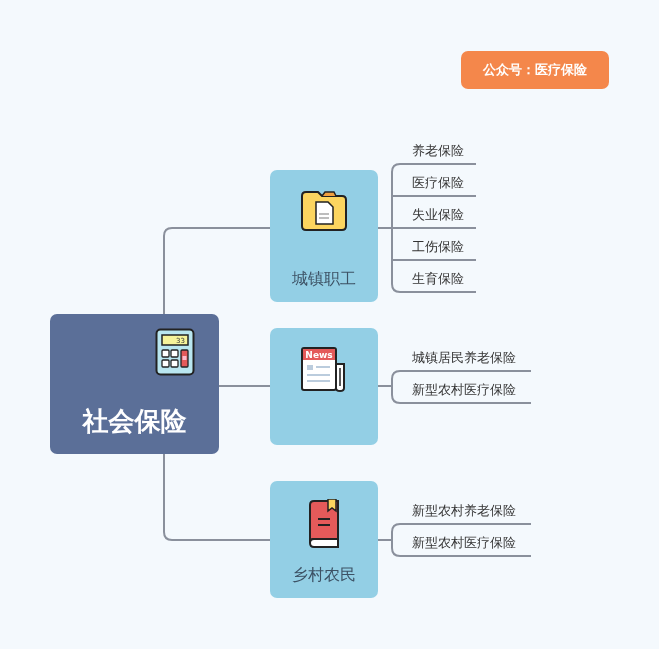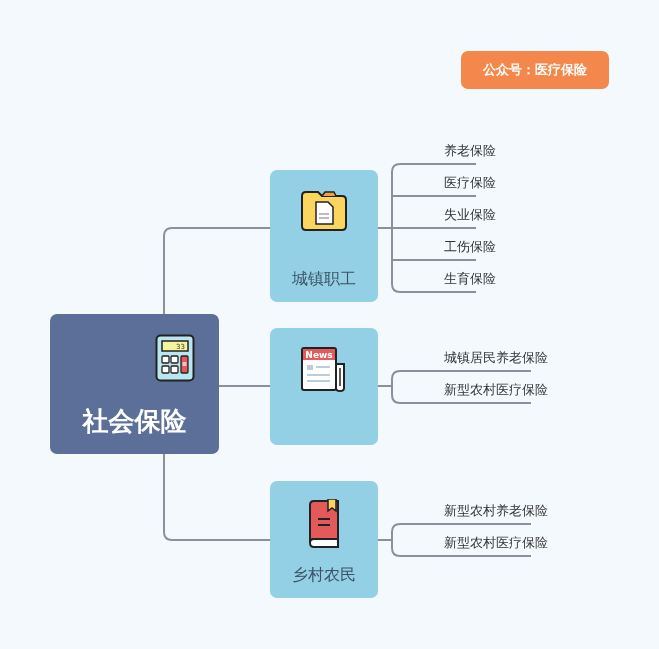--- a/index.html
+++ b/index.html
@@ -1,25 +1,25 @@
 <!DOCTYPE html>
 <html><head>
 <meta charset="utf-8">
 <style>
   html,body{margin:0;padding:0;}
   body{width:659px;height:649px;background:#f4f9fd;position:relative;overflow:hidden;font-family:"DejaVu Sans","Liberation Sans",sans-serif;}
   .abs{position:absolute;}
   .badge{left:461px;top:51px;width:148px;height:38px;background:#f4874b;border-radius:7px;color:#fff;font-size:13px;font-weight:bold;display:flex;align-items:center;justify-content:center;}
   .root{left:50px;top:314px;width:169px;height:140px;background:#5b6f98;border-radius:7px;color:#fff;}
-  .root .icon{position:absolute;left:65px;top:20px;padding-left:40px;}
+  .root .icon{position:absolute;left:65px;top:14px;padding-left:40px;}
   .root .label{position:absolute;left:0;right:0;top:90px;text-align:center;font-size:26px;font-weight:bold;}
   .branch{width:108px;background:#93cfe5;border-radius:7px;color:#3d5265;}
   .branch .icon{position:absolute;left:30px;top:18px;}
   .branch .label{position:absolute;left:0;right:0;bottom:12px;text-align:center;font-size:16px;}
-  .leaf{font-size:13px;color:#333;white-space:nowrap;margin-left:32px;}
+  .leaf{font-size:13px;color:#333;white-space:nowrap;}
   svg.lines{position:absolute;left:0;top:0;}
 </style>
 </head>
 <body>
 
 <svg class="lines" width="659" height="649">
   <g fill="none" stroke="#8a909c" stroke-width="2">
 
     <path d="M164 314 V236 Q164 228 172 228 H270"></path>
     <path d="M219 386 H270"></path>

